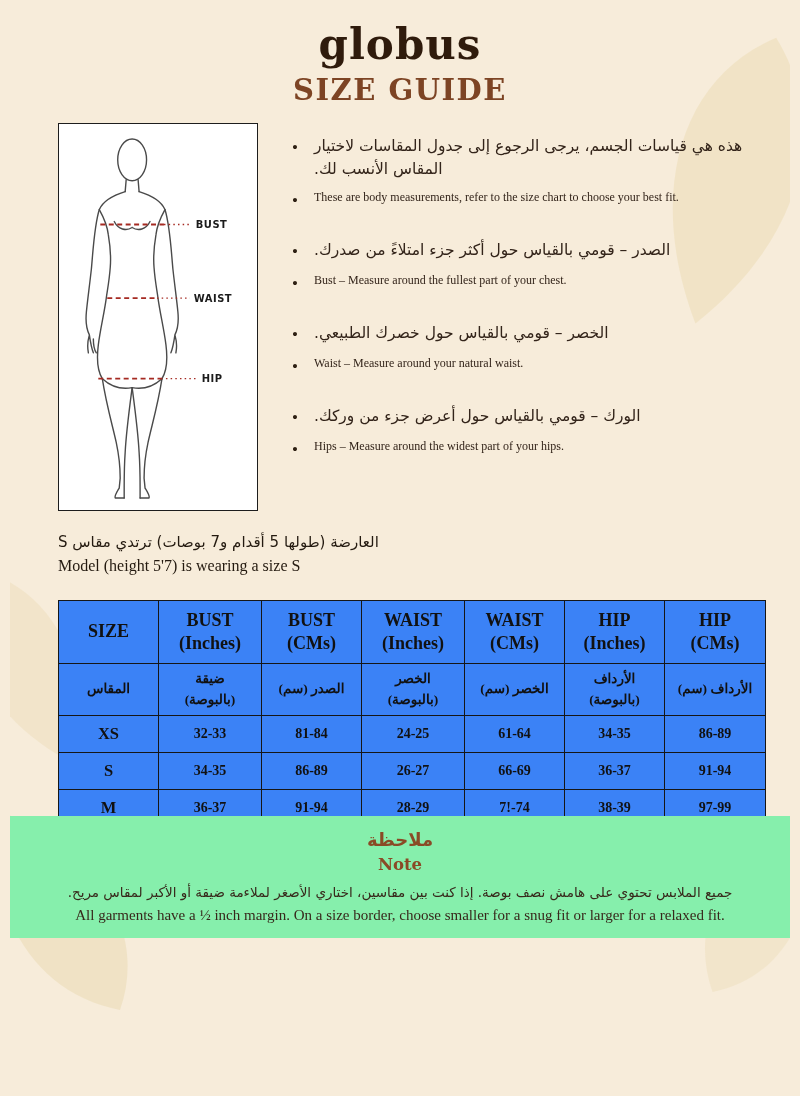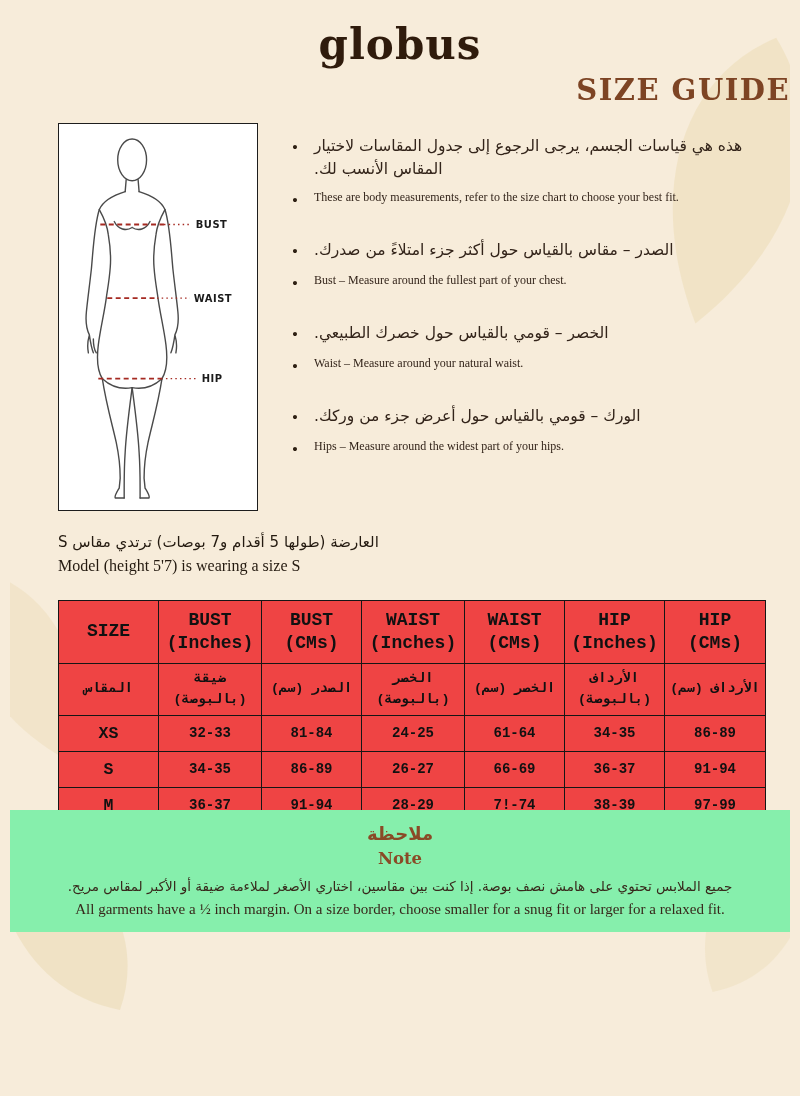--- a/index.html
+++ b/index.html
@@ -4,41 +4,41 @@
 <style>
   *{box-sizing:border-box;margin:0;padding:0}
   html,body{background:#f7ecda}
   .page{position:relative;width:780px;height:1096px;margin:0 auto;background:#f7ecda;overflow:hidden;
         font-family:"Liberation Serif","DejaVu Serif",serif;color:#33241a}
   .deco{position:absolute;z-index:0;pointer-events:none}
   .content{position:relative;z-index:1}
 
   .logo{text-align:center;font-family:"DejaVu Serif",serif;font-weight:700;font-size:42px;
         color:#2f1b0c;padding-top:20px;letter-spacing:1px}
-  .title{text-align:right;font-family:"DejaVu Serif",serif;font-weight:700;font-size:29px;
+  .title{text-align:center;font-family:"DejaVu Serif",serif;font-weight:700;font-size:29px;
         color:#7d4424;letter-spacing:1.5px;margin-top:4px}
 
   .top{display:flex;padding:16px 40px 0 48px;gap:34px}
   .figure-box{flex:0 0 200px;height:388px;background:#ffffff;border:1.6px solid #1d1d1d;padding:6px 2px}
   .figure-box svg{width:100%;height:100%}
 
   .instructions{flex:1;margin-top:12px;display:flex;flex-direction:column;gap:26px;min-width:0}
   .igroup{display:flex;flex-direction:column;gap:6px}
   .iline{display:flex;align-items:flex-start;line-height:1.5}
   .iline .bullet{width:22px;flex:none;color:#2e2013;font-size:17px;line-height:1.5}
   .iline .text{flex:1;min-width:0}
   .iline.ar .text{direction:rtl;text-align:left;font-family:"DejaVu Sans",sans-serif;font-size:15.5px}
   .iline.en .text{font-size:12px}
 
   .model-note{margin:20px 0 0 48px;line-height:1.5}
   .model-note .ar{direction:rtl;text-align:left;font-family:"DejaVu Sans",sans-serif;font-size:15px;color:#241a10}
   .model-note .en{font-size:16px;color:#241a10}
 
   table.size-table{border-collapse:collapse;margin:22px 0 0 48px;table-layout:fixed;width:707px;
-        background:#ef4444;font-family:Liberation Mono, monospace;color:#111}
+        background:#3b82f6;font-family:Liberation Serif, serif;color:#111}
   table.size-table th,table.size-table td{border:1.5px solid #161616;text-align:center;vertical-align:middle}
   .hd-en{font-size:18px;font-weight:700;padding:8px 2px;line-height:1.3}
   th[dir="rtl"]{direction:rtl}
   .hd-ar{font-size:13.5px;font-weight:700;padding:5px 2px;line-height:1.5}
   td.val{font-size:14px;font-weight:700;padding:8px 2px}
   th.rowsize{font-size:16.5px;font-weight:700;padding:8px 12px}
 
   .note-band{position:absolute;left:0;right:0;bottom:0;background:#86efac;padding:12px 24px 12px;
         text-align:center;z-index:1}
   .note-title-ar{direction:rtl;font-family:"DejaVu Sans",sans-serif;font-weight:700;font-size:18px;
@@ -122,21 +122,21 @@
               <span class="text">هذه هي قياسات الجسم، يرجى الرجوع إلى جدول المقاسات لاختيار المقاس الأنسب لك.</span>
             </div>
           <div class="iline en">
               <span class="bullet">•</span>
               <span class="text">These are body measurements, refer to the size chart to choose your best fit.</span>
             </div>
         </div>
         <div class="igroup">
           <div class="iline ar">
               <span class="bullet">•</span>
-              <span class="text">الصدر – مقاس بالقياس حول أكثر جزء امتلاءً من صدرك.</span>
+              <span class="text">الصدر – قومي بالقياس حول أكثر جزء امتلاءً من صدرك.</span>
             </div>
           <div class="iline en">
               <span class="bullet">•</span>
               <span class="text">Bust – Measure around the fullest part of your chest.</span>
             </div>
         </div>
         <div class="igroup">
           <div class="iline ar">
               <span class="bullet">•</span>
               <span class="text">الخصر – قومي بالقياس حول خصرك الطبيعي.</span>

